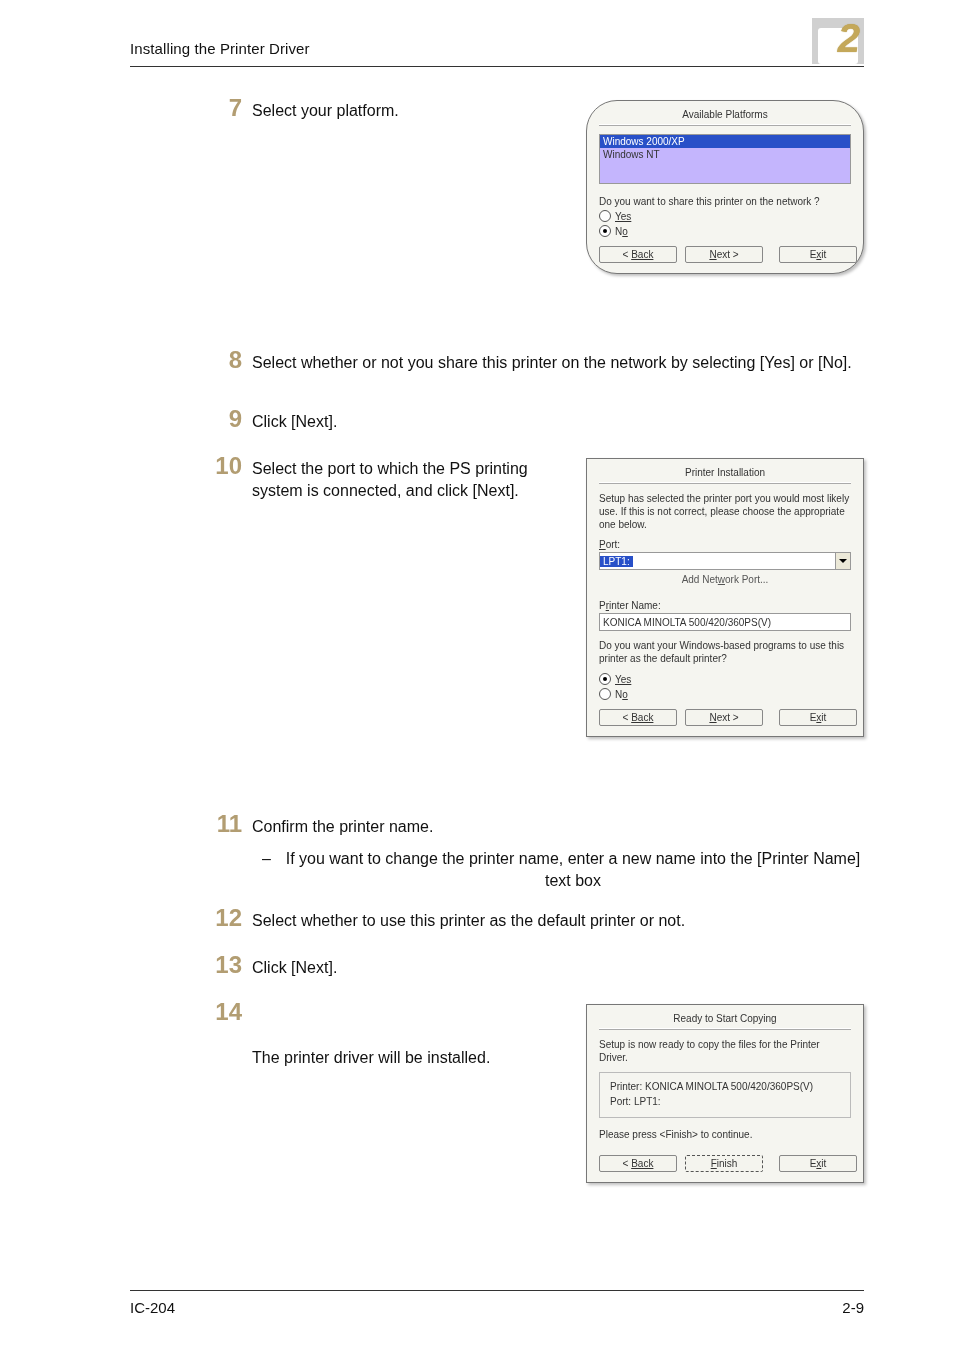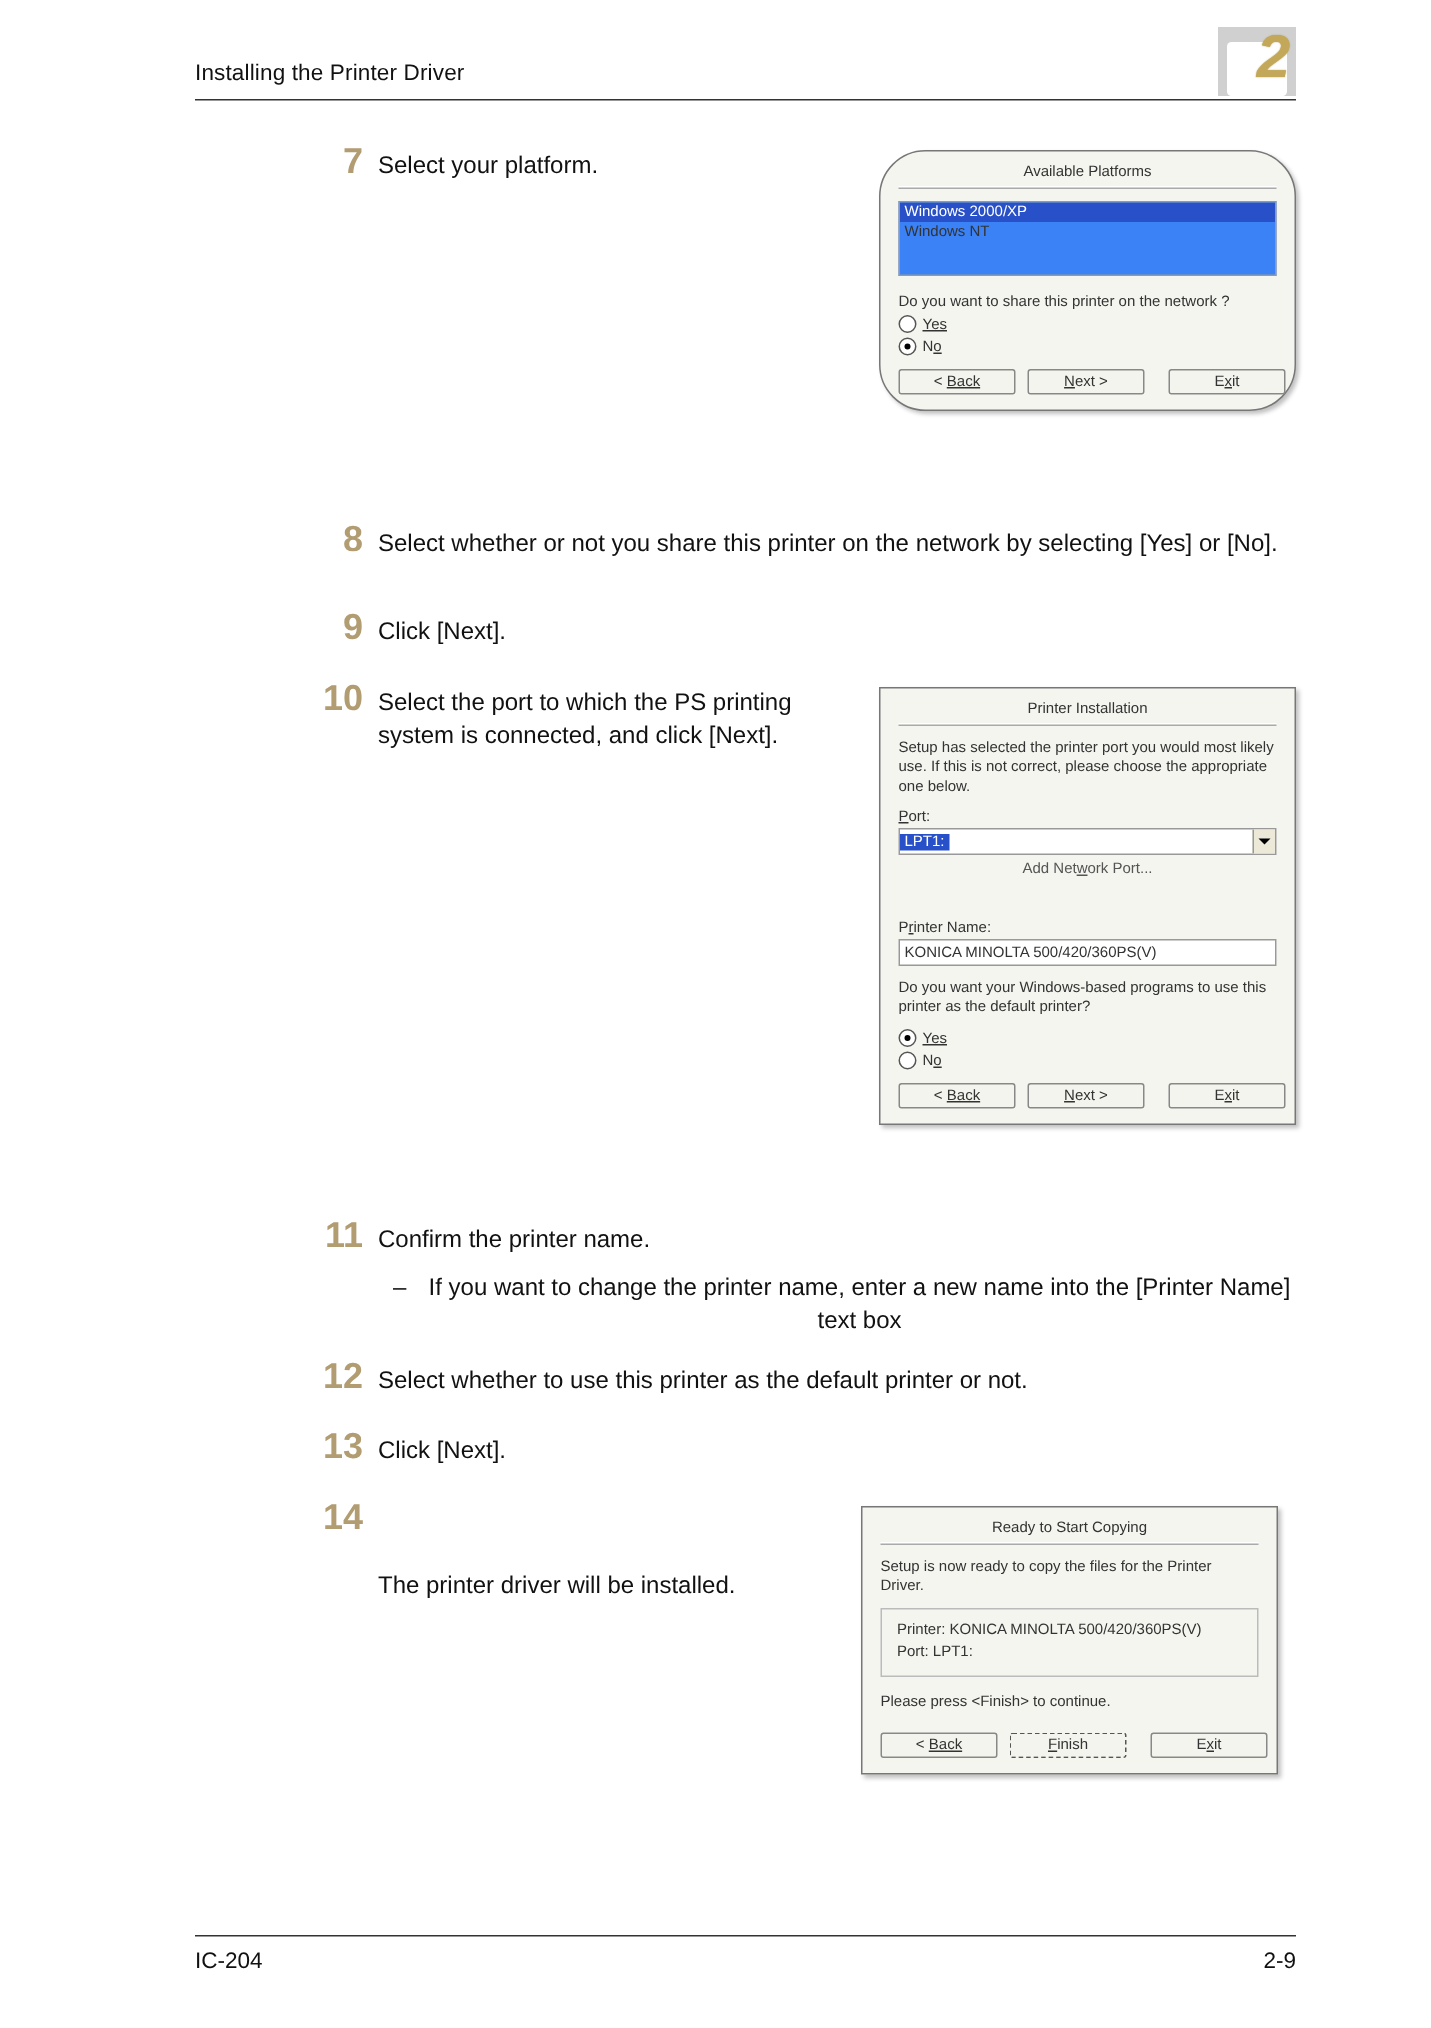--- a/index.html
+++ b/index.html
@@ -149,21 +149,21 @@
     cursor:default;
   }
   .dlg .btn.focus {border:1px dashed #555;}
   .und {text-decoration:underline;}
 
   
   .listbox {
     margin:0 12px 12px;
     height:48px;
     border:1px solid #999;
-    background:#3b82f6;
+    background:#c4b5fd;
     overflow:hidden;
   }
   .listbox .row {padding:1px 3px;}
   .listbox .row.sel {background:#2850c8;color:#fff;}
   .radiogrp {margin:2px 12px;text-align:center;}
   .radiogrp .opt{margin:3px 0; display:flex; align-items:center; gap:4px;}
   .radio {width:10px;height:10px;border:1px solid #555;border-radius:50%;display:inline-flex;align-items:center;justify-content:center; background:#fff;}
   .radio.checked::after{content:"";width:4px;height:4px;border-radius:50%;background:#000;}
   .qtext{margin:2px 12px;font-size:10px;}
 
@@ -178,21 +178,21 @@
     display:flex;align-items:center;
     position:relative;
   }
   .combo .val{padding:0 3px;background:#2850c8;color:#fff;}
   .combo .arrow{
     position:absolute;right:0;top:0;bottom:0;width:14px;
     border-left:1px solid #999;background:#ece9d8;
     display:flex;align-items:center;justify-content:center;
   }
   .combo .arrow::after{content:"";border:4px solid transparent;border-top-color:#000;margin-top:3px;}
-  .linkish {text-align:center;margin:2px 12px 28px;color:#555;font-size:10px;}
+  .linkish {text-align:center;margin:2px 12px 15px;color:#555;font-size:10px;}
   .textbox{
     margin:0 12px 8px;height:16px;border:1px solid #999;background:#fff;
     padding:0 3px;display:flex;align-items:center;font-size:10px;
   }
 
   
   .infobox{
     margin:6px 12px 10px;
     border:1px solid #bbb;
     padding:6px 10px 8px;
@@ -309,21 +309,21 @@
     </div>
 
     <div class="step" style="top:904px;">
       <div class="num">14</div>
       <div class="txt narrow">
         <br><br>
         <span>The printer driver will be installed.</span>
       </div>
     </div>
 
-    <div class="dlg" style="top:904px; right:12px; width:278px;">
+    <div class="dlg" style="top:904px; right:0; width:278px;">
       <div class="title">Ready to Start Copying</div>
       <div class="hr"></div>
       <div class="smalltxt">Setup is now ready to copy the files for the Printer Driver.</div>
       <div class="infobox">
         <div>
           <span>Printer:</span>
           <span>KONICA MINOLTA 500/420/360PS(V)</span>
         </div>
         <div>
           <span>Port:</span>

